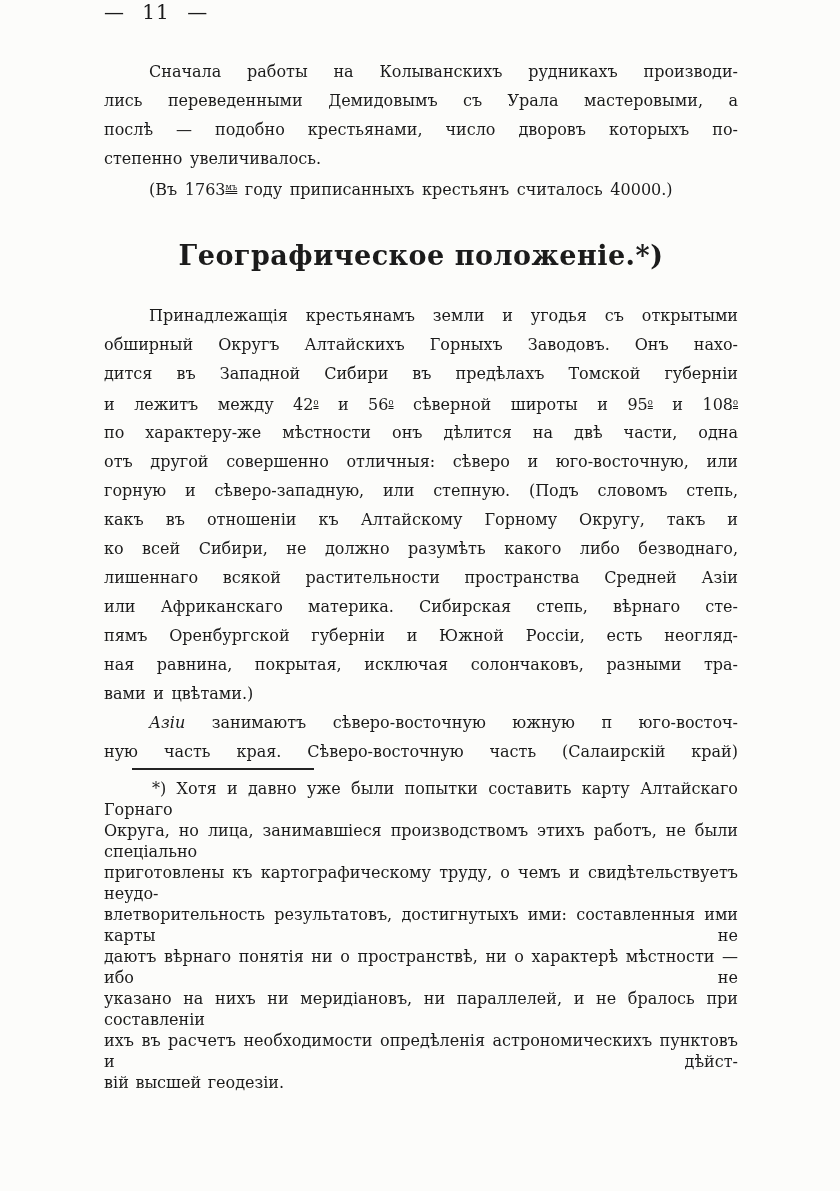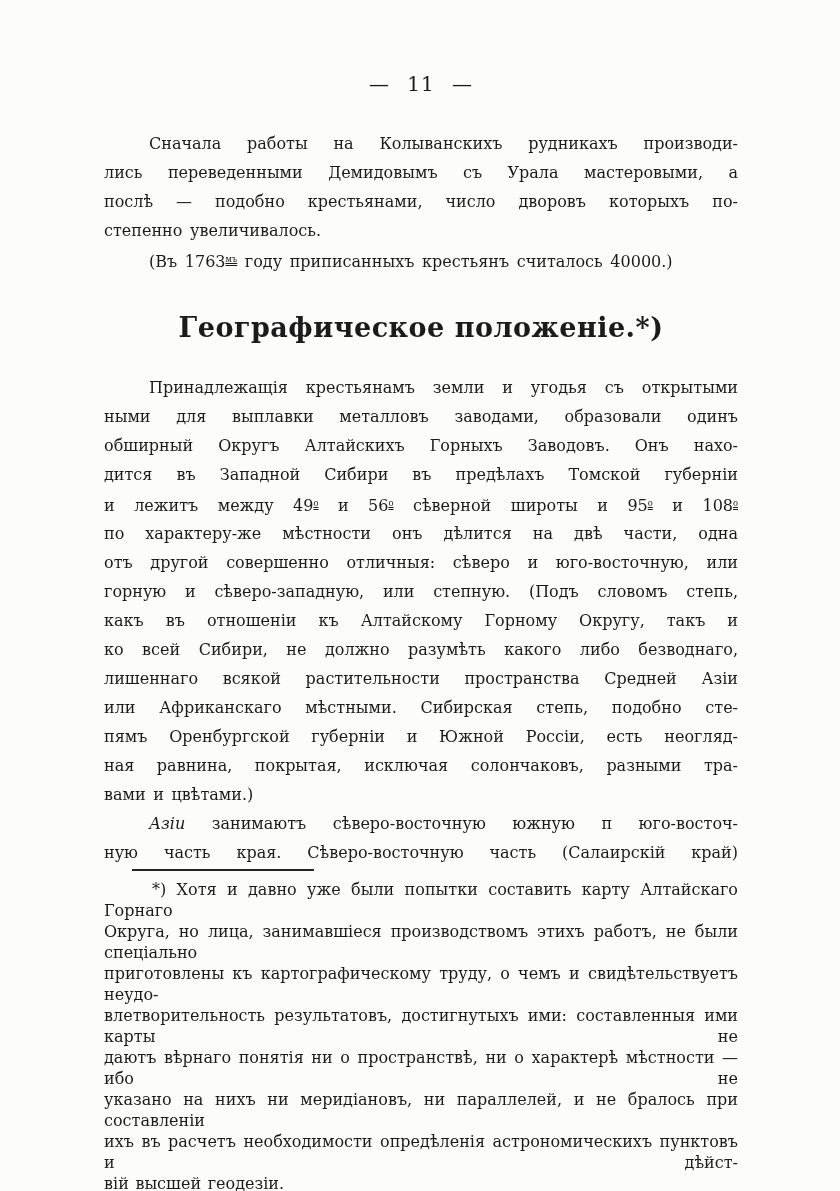--- a/index.html
+++ b/index.html
@@ -15,23 +15,22 @@
     position: relative;
     width: 840px; height: 1191px;
     background: #fcfcfa;
   }
   .content {
     position: absolute;
     left: 104px; top: 0;
     width: 634px;
   }
   .page-number {
-    margin-top: 72px;
     margin-bottom: 33px;
-    text-align: center;
+    text-align: left;
     font-size: 20px;
     word-spacing: 10px;
     letter-spacing: 1px;
   }
   .para { margin: 0; }
   .para.body {
     font-size: 16px;
     line-height: 29px;
     word-spacing: 2.5px;
   }
@@ -78,31 +77,30 @@
         <div class="line just"><span>лись переведенными Демидовымъ съ Урала мастеровыми, а</span></div>
         <div class="line just"><span>послѣ — подобно крестьянами, число дворовъ которыхъ по-</span></div>
         <div class="line"><span>степенно увеличивалось.</span></div>
       </div>
     <div class="para body">
         <div class="line ind"><span>(Въ 1763</span><span class="sup">мъ</span><span> году приписанныхъ крестьянъ считалось 40000.)</span></div>
       </div>
     <h2 class="heading">Географическое положеніе.*)</h2>
     <div class="para body">
         <div class="line just ind"><span>Принадлежащія крестьянамъ земли и угодья съ открытыми</span></div>
-        <div class="line just"><span>ными для выплавки металловъ заводами, образовали одинъ</span></div>
         <div class="line just"><span>обширный Округъ Алтайскихъ Горныхъ Заводовъ.  Онъ нахо-</span></div>
         <div class="line just"><span>дится въ Западной Сибири въ предѣлахъ Томской губерніи</span></div>
-        <div class="line just"><span>и лежитъ между 49</span><span class="sup">о</span><span> и 56</span><span class="sup">о</span><span> сѣверной широты и 95</span><span class="sup">о</span><span> и 108</span><span class="sup">о</span></div>
+        <div class="line just"><span>и лежитъ между 42</span><span class="sup">о</span><span> и 56</span><span class="sup">о</span><span> сѣверной широты и 95</span><span class="sup">о</span><span> и 108</span><span class="sup">о</span></div>
         <div class="line just"><span>по характеру-же мѣстности онъ дѣлится на двѣ части, одна</span></div>
         <div class="line just"><span>отъ другой совершенно отличныя: сѣверо и юго-восточную, или</span></div>
         <div class="line just"><span>горную и сѣверо-западную, или степную.  (Подъ словомъ степь,</span></div>
         <div class="line just"><span>какъ въ отношеніи къ Алтайскому Горному Округу, такъ и</span></div>
         <div class="line just"><span>ко всей Сибири, не должно разумѣть какого либо безводнаго,</span></div>
         <div class="line just"><span>лишеннаго всякой растительности пространства Средней Азіи</span></div>
-        <div class="line just"><span>или Африканскаго мѣстными.  Сибирская степь, подобно сте-</span></div>
+        <div class="line just"><span>или Африканскаго материка.  Сибирская степь, вѣрнаго сте-</span></div>
         <div class="line just"><span>пямъ Оренбургской губерніи и Южной Россіи, есть неогляд-</span></div>
         <div class="line just"><span>ная равнина, покрытая, исключая солончаковъ, разными тра-</span></div>
         <div class="line"><span>вами и цвѣтами.)</span></div>
       </div>
     <div class="para body">
         <div class="line just ind"><span class="ital">Азіи</span><span> занимаютъ сѣверо-восточную южную п юго-восточ-</span></div>
         <div class="line just"><span>ную часть края.  Сѣверо-восточную часть (Салаирскій край)</span></div>
       </div>
     <hr class="fn-rule">
     <div class="para footnote">

